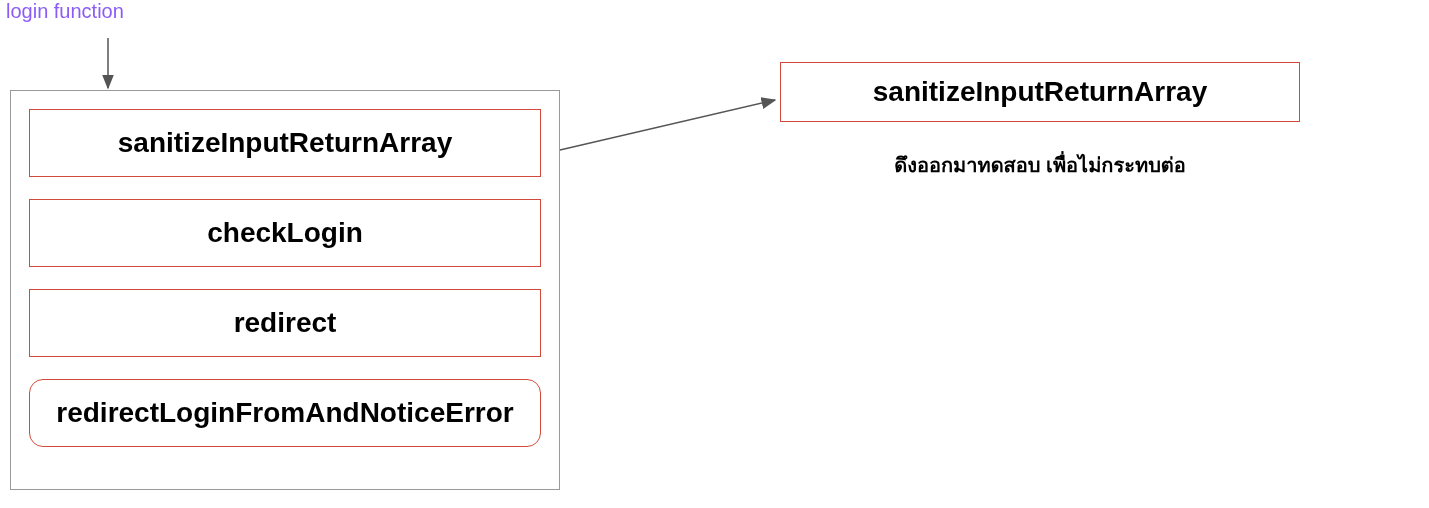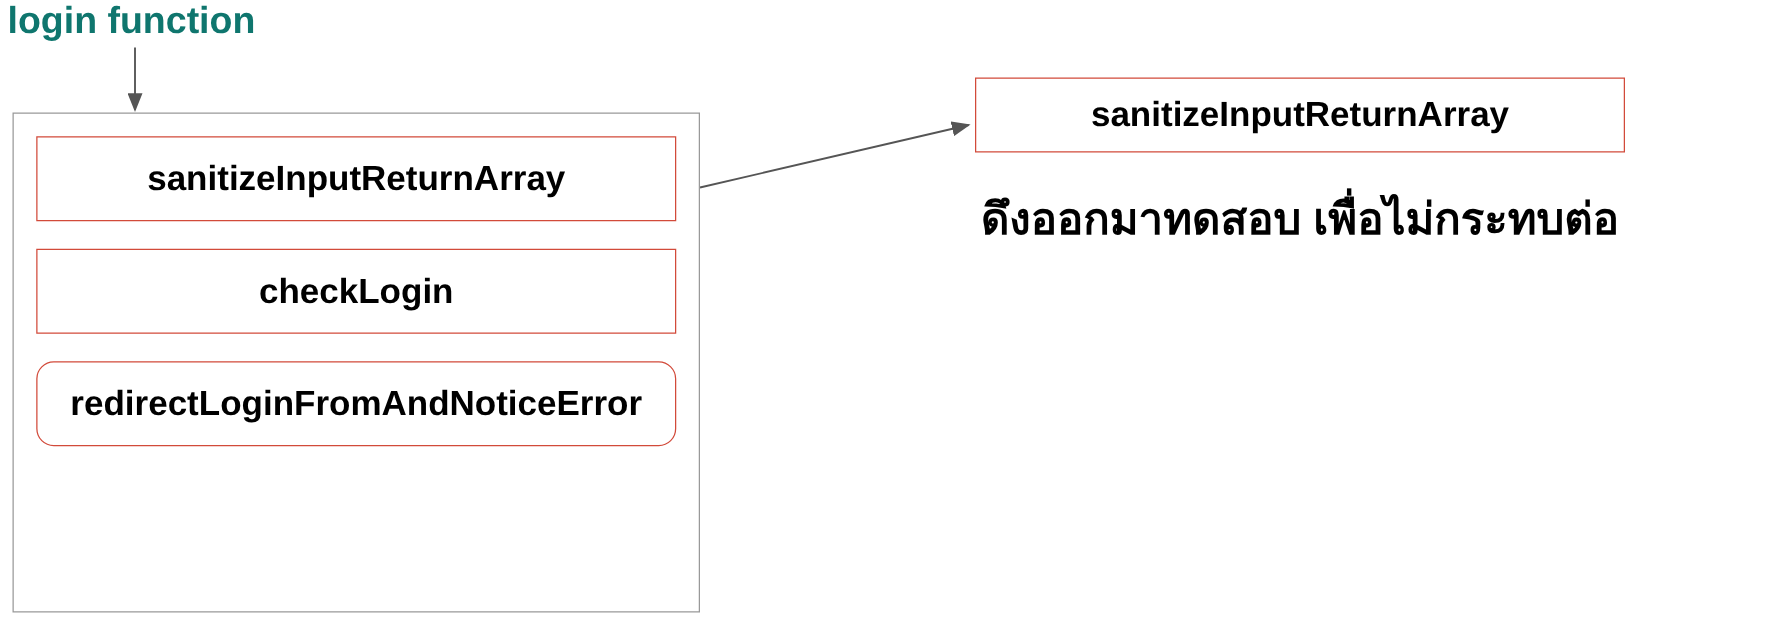--- a/index.html
+++ b/index.html
@@ -7,23 +7,23 @@
     padding: 0;
     width: 1429px;
     height: 508px;
     background: #fff;
     font-family: Arial, "Helvetica Neue", Helvetica, sans-serif;
     position: relative;
     overflow: hidden;
   }
   .abs { position: absolute; }
   .title {
-    font-size: 30px;
-    font-weight: 700;
-    color: #0f766e;
+    font-size: 20px;
+    font-weight: 400;
+    color: #8b5cf6;
   }
   .container {
     border: 1px solid #999;
     background: #fff;
     box-sizing: border-box;
     padding: 18px 18px;
   }
   .fn-box {
     border: 1.5px solid #d24a3a;
     background: #fff;
@@ -44,21 +44,21 @@
     background: #fff;
     box-sizing: border-box;
     display: flex;
     align-items: center;
     justify-content: center;
     font-size: 28px;
     font-weight: 700;
     color: #000;
   }
   .caption {
-    font-size: 35px;
+    font-size: 20px;
     font-weight: 700;
     color: #000;
     text-align: center;
     line-height: 1.5;
   }
   svg.arrows {
     position: absolute;
     left: 0; top: 0;
     width: 1429px;
     height: 508px;
@@ -78,20 +78,21 @@
   </defs>
 
   <line x1="108" y1="38" x2="108" y2="88" stroke="#555" stroke-width="1.5" marker-end="url(#arrowhead)"></line>
 
   <line x1="560" y1="150" x2="775" y2="100" stroke="#555" stroke-width="1.5" marker-end="url(#arrowhead)"></line>
 </svg>
 
 <div class="abs container" style="left:10px; top:90px; width:550px; height:400px;">
   <div class="fn-box">sanitizeInputReturnArray</div>
   <div class="fn-box">checkLogin</div>
+  <div class="fn-box">redirect</div>
   <div class="fn-box">redirectLoginFromAndNoticeError</div>
 </div>
 
 <div class="abs ext-box" style="left:780px; top:62px; width:520px; height:60px;">sanitizeInputReturnArray</div>
 
 <div class="abs caption" style="left:700px; top:150px; width:680px;">
   <div>ดึงออกมาทดสอบ เพื่อไม่กระทบต่อ</div>
 </div>
 
 </body></html>

